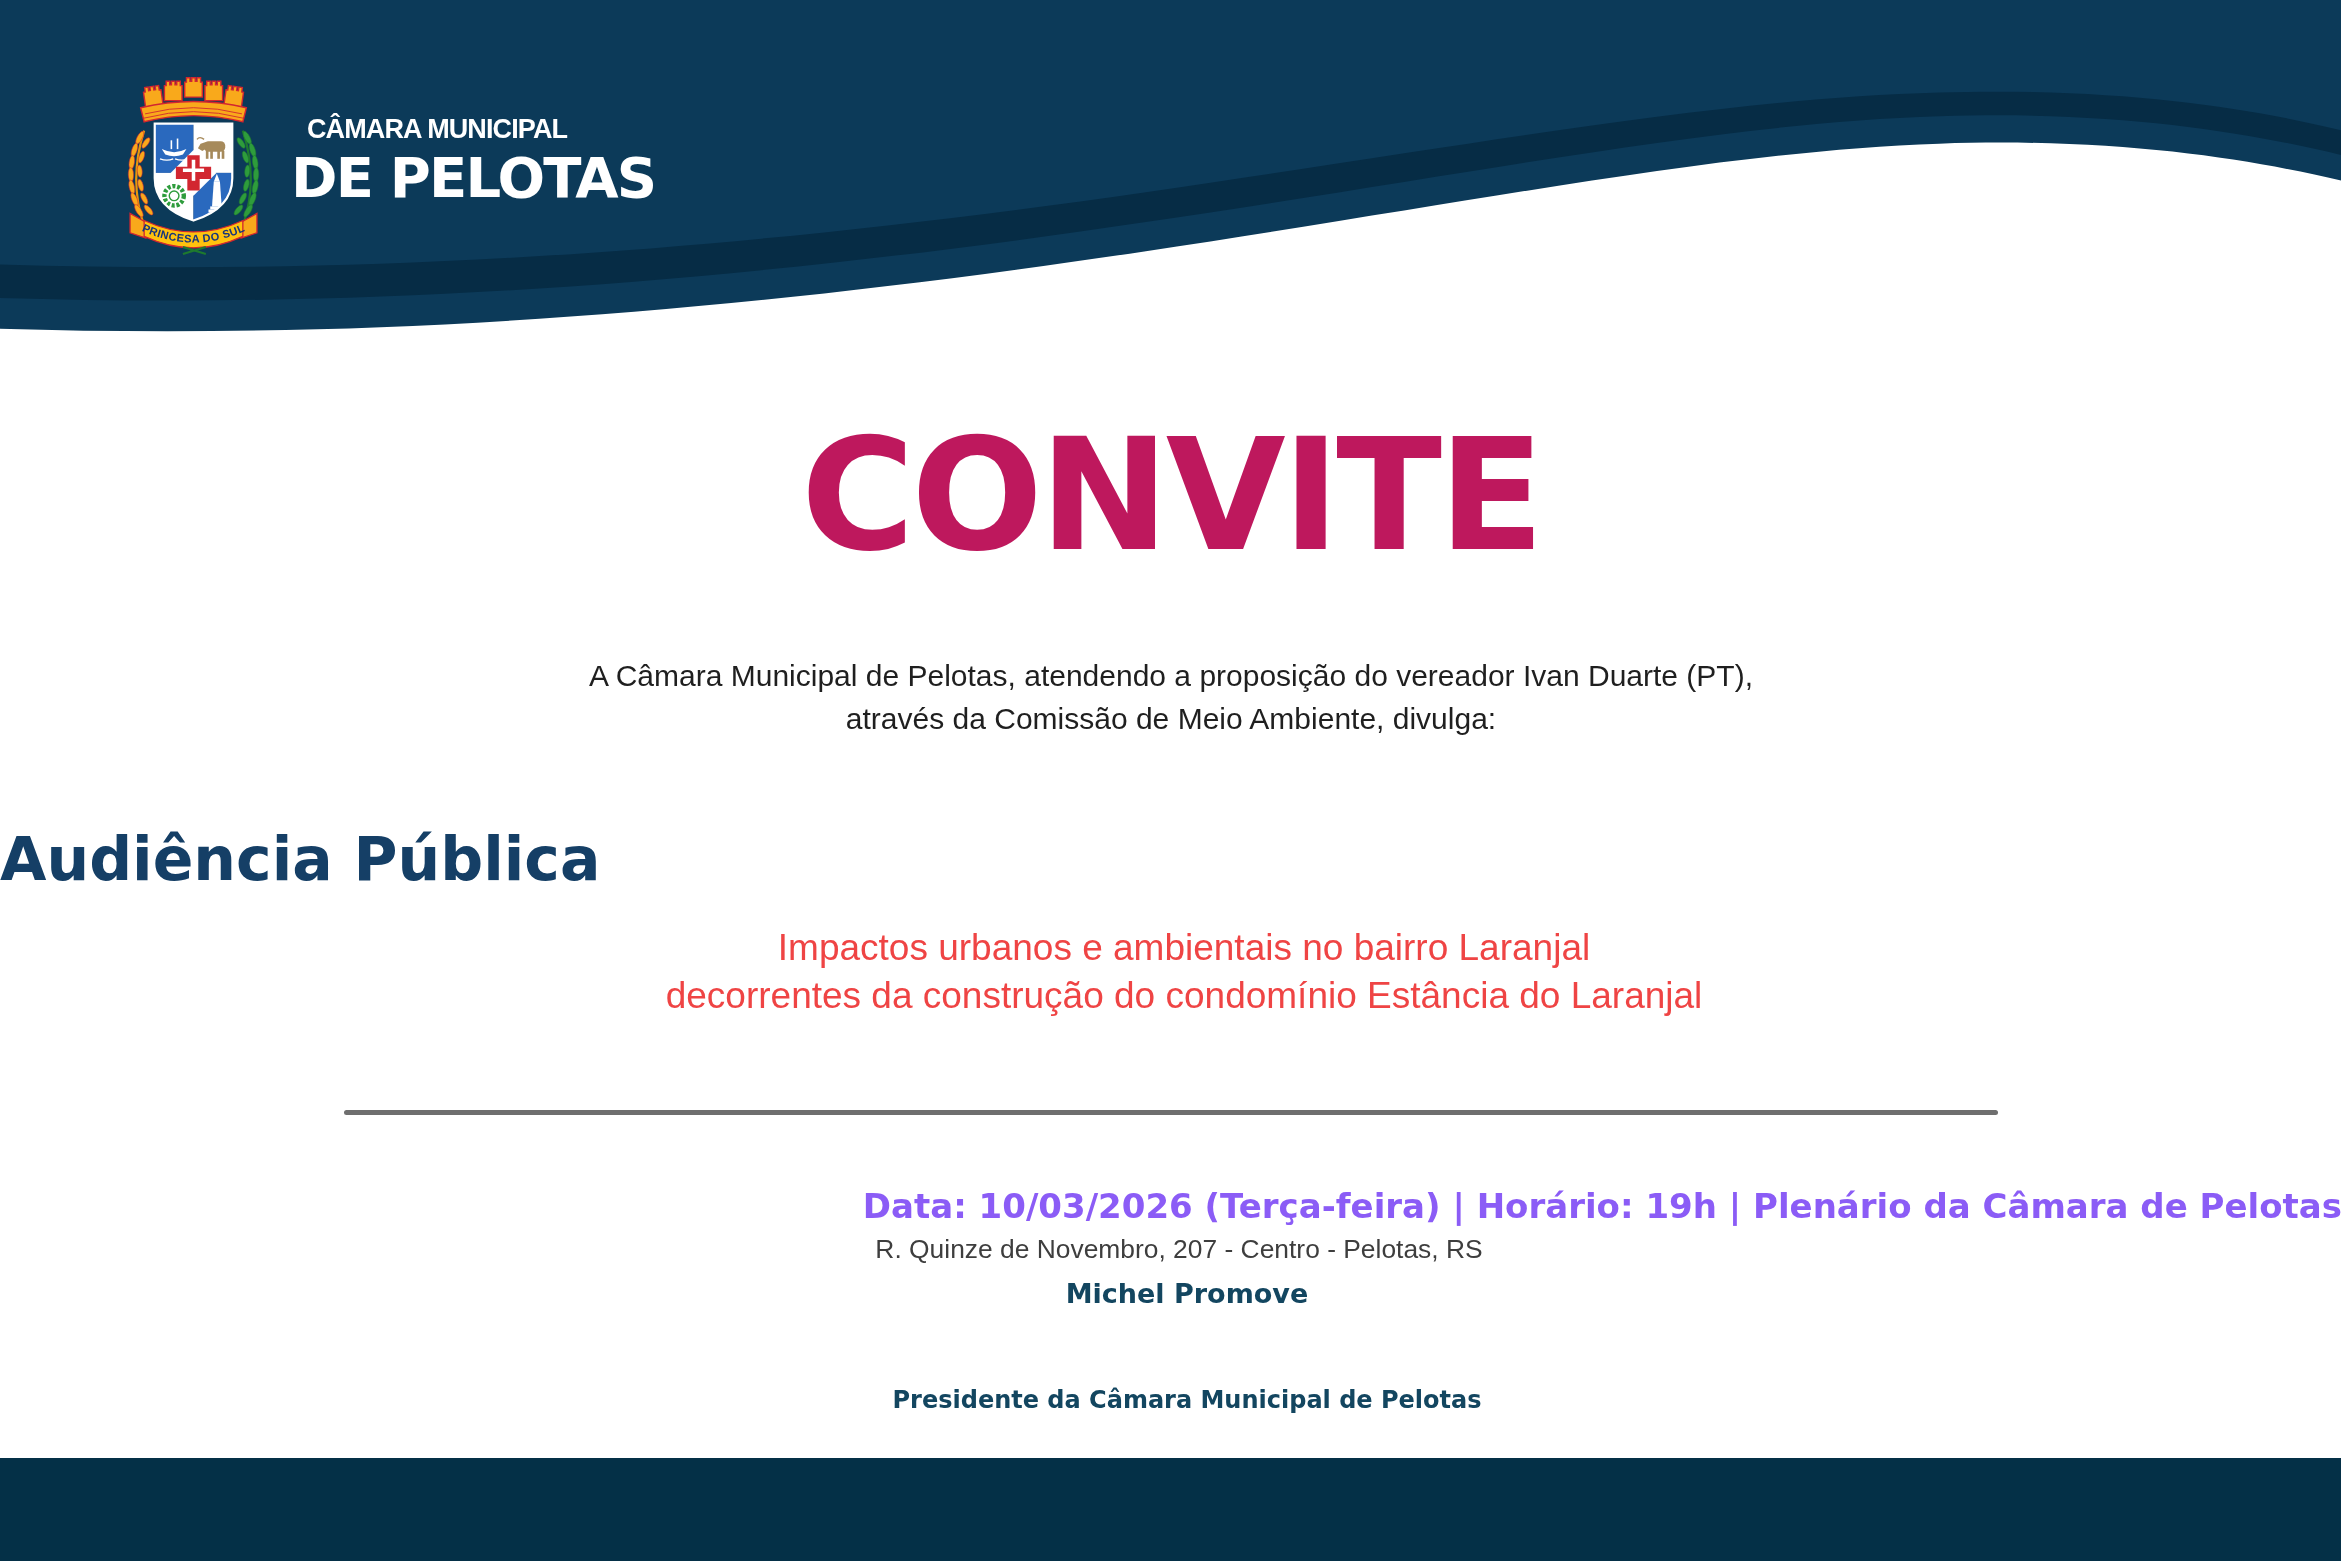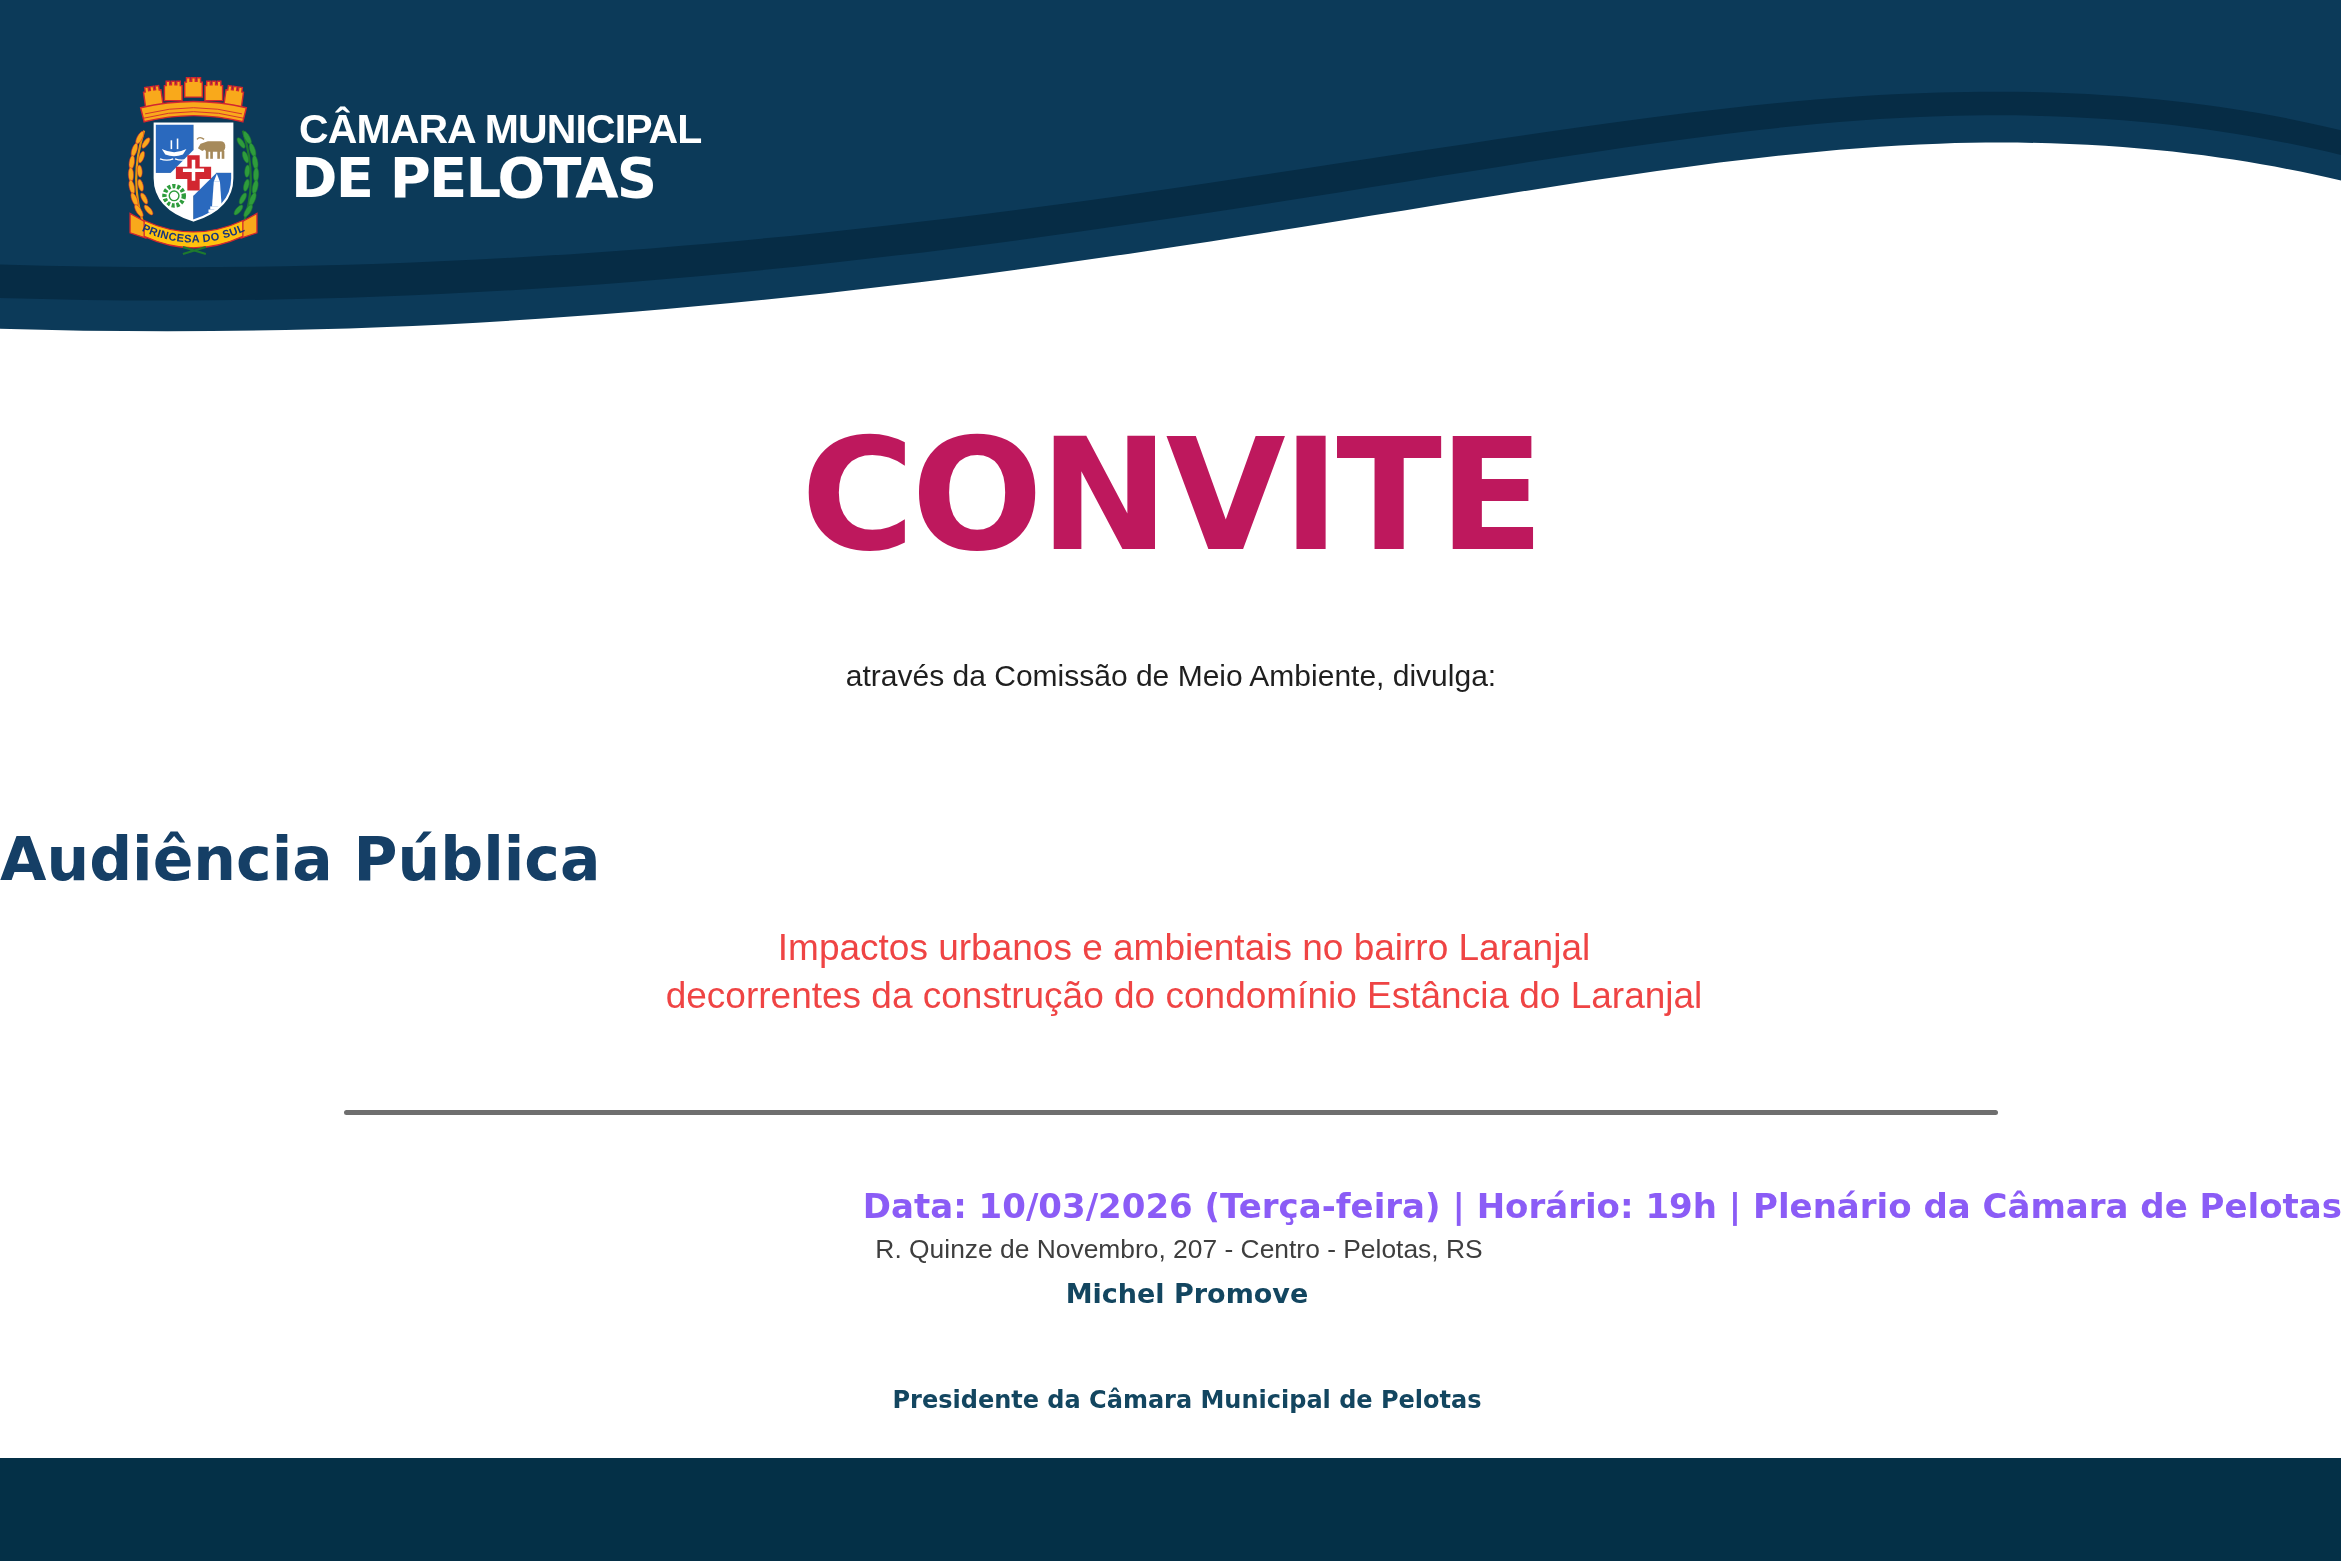--- a/index.html
+++ b/index.html
@@ -9,23 +9,23 @@
     background:#ffffff;
     overflow:hidden;
     font-family:"Liberation Sans",sans-serif;
   }
   
   .header-wave{position:absolute;left:0;top:0;width:2342px;height:379px;display:block;}
   
   .crest{position:absolute;left:123px;top:74px;width:141px;height:189px;}
   .org-name{position:absolute;left:291px;top:0;color:#ffffff;}
   .org-line1{
-    position:absolute;left:8px;top:109px;white-space:nowrap;
+    position:absolute;left:16px;top:109px;white-space:nowrap;
     font-family:"Liberation Sans",sans-serif;
-    font-size:41px;font-weight:700;letter-spacing:-0.9px;line-height:41px;color:#ffffff;
+    font-size:27px;font-weight:700;letter-spacing:-0.9px;line-height:41px;color:#ffffff;
   }
   .org-line2{
     position:absolute;left:0;top:150px;white-space:nowrap;
     font-family:"DejaVu Sans","Liberation Sans",sans-serif;
     font-size:56px;font-weight:800;letter-spacing:-1.8px;line-height:56px;color:#ffffff;
   }
   
   .title{
     position:absolute;left:0;top:418px;width:100%;margin:0;
     text-align:center;
@@ -221,20 +221,21 @@
 
     <div class="org-name">
       <div class="org-line1">CÂMARA MUNICIPAL</div>
       <div class="org-line2">DE PELOTAS</div>
     </div>
   </div>
 
   <h1 class="title">CONVITE</h1>
 
   <p class="intro">
+    <span>A Câmara Municipal de Pelotas, atendendo a proposição do vereador Ivan Duarte (PT),</span>
     <span>através da Comissão de Meio Ambiente, divulga:</span>
   </p>
 
   <h2 class="event-title">Audiência Pública</h2>
 
   <p class="subject">
     <span>Impactos urbanos e ambientais no bairro Laranjal</span>
     <span>decorrentes da construção do condomínio Estância do Laranjal</span>
   </p>
 

